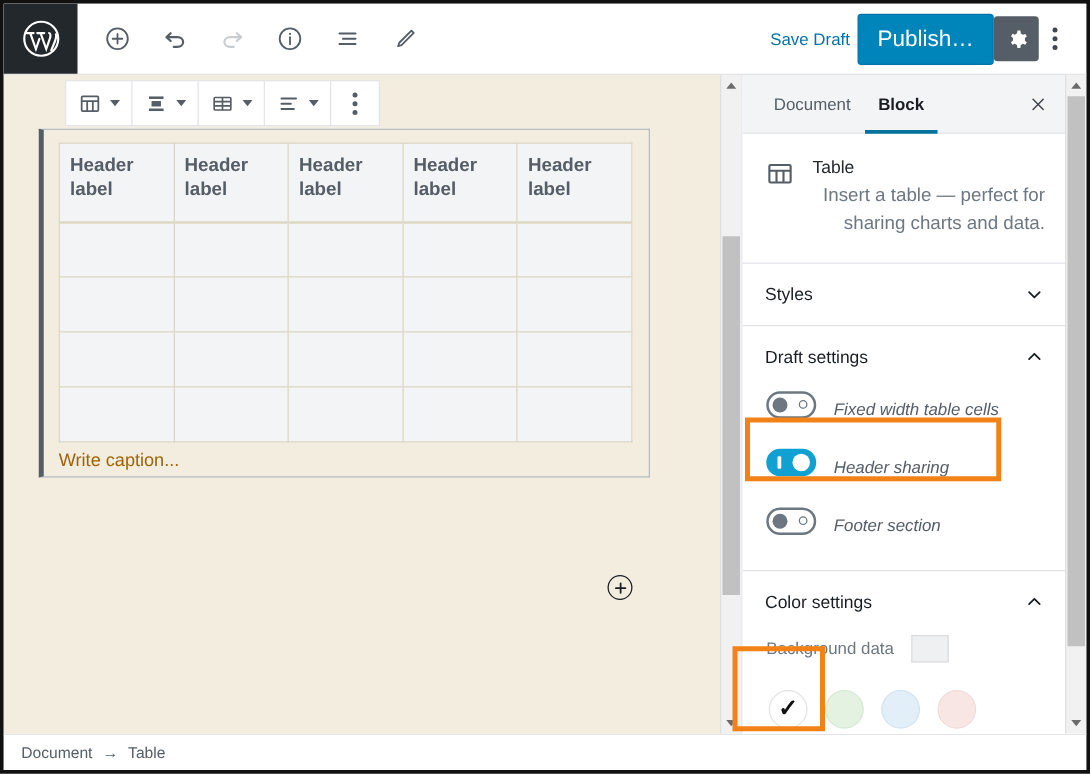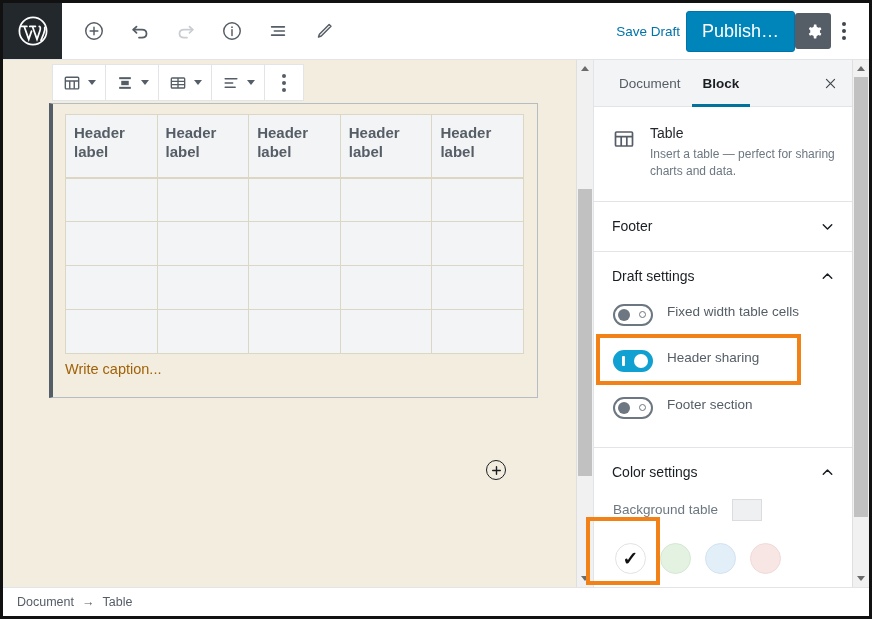--- a/index.html
+++ b/index.html
@@ -102,25 +102,25 @@
     color:#555d66; cursor:pointer;
   }
   .caret {
     width:0;height:0;border-left:4px solid transparent;border-right:4px solid transparent;
     border-top:5px solid #555d66; cursor:pointer; margin-right:4px;
   }
   .bt-kebab { display:flex; flex-direction:column; gap:3px; }
   .bt-kebab i { width:4px;height:4px;border-radius:50%;background:#555d66;display:block; }
 
   .block-wrap {
-    position:absolute; left:46px; top:43px; width:489px;
+    position:absolute; left:28px; top:43px; width:489px;
     border:1px solid #b5bcc2;
     border-left:4px solid #555d66;
     background:#f3ede0;
-    padding:10px 13px 20px 12px;
+    padding:10px 13px 4px 12px;
   }
   table.wp-table { width:100%; border-collapse:collapse; table-layout:fixed; }
   table.wp-table th, table.wp-table td {
     border:1px solid #dcd6c4;
     background:#f3f4f5;
     padding:8px 8px;
     height:44px;
     vertical-align:top;
   }
   table.wp-table th {
@@ -197,32 +197,32 @@
     color:#40464d; cursor:pointer; font-size:19px; line-height:1;
   }
   .sb-scroll { flex:1; overflow:hidden; }
 
   .blockcard {
     display:flex; gap:14px; padding:18px 16px 20px 18px;
     border-bottom:1px solid #e2e4e7;
   }
   .blockcard .bc-icon { color:#555d66; flex:0 0 24px; margin-top:2px; }
   .bc-title { font-size:14px; color:#23282d; margin-bottom:5px; }
-  .bc-desc { font-size:12px; color:#6c7781; line-height:1.45; }
+  .bc-desc { font-size:15px; color:#6c7781; line-height:1.45;text-align:right; }
 
   .panel-head {
     display:flex; align-items:center; justify-content:space-between;
     padding:16px 16px 16px 18px; cursor:pointer;
     border-bottom:1px solid #e2e4e7;
     font-size:14px; color:#191e23;
   }
   .panel-head .chev { color:#191e23; display:flex; }
   .panel-body { padding:4px 16px 18px 18px; border-bottom:1px solid #e2e4e7; }
 
-  .toggle-row { display:flex; align-items:flex-start; gap:14px; padding:9px 0 10px 1px; }
+  .toggle-row { display:flex; align-items:flex-end; gap:14px; padding:9px 0 10px 1px;font-style:italic; }
   .tgl {
     width:40px; height:22px; border-radius:11px; position:relative;
     background:#fff; border:2px solid #6c7781; flex:0 0 40px; cursor:pointer;
   }
   .tgl .knob {
     position:absolute; width:12px; height:12px; border-radius:50%;
     background:#6c7781; top:3px; left:3px;
   }
   .tgl .hole {
     position:absolute; width:7px; height:7px; border-radius:50%;
@@ -474,21 +474,21 @@
                 <path d="M3.5 9.6h17M9.2 9.6V19M14.8 9.6V19"></path>
               </svg>
             </span>
             <div>
               <div class="bc-title">Table</div>
               <div class="bc-desc">Insert a table — perfect for sharing charts and data.</div>
             </div>
           </div>
 
           <div class="panel-head">
-            <span>Footer</span>
+            <span>Styles</span>
             <span class="chev">
               <svg width="17" height="17" viewBox="0 0 24 24" fill="none" stroke="currentColor" stroke-width="2" stroke-linecap="round" stroke-linejoin="round">
                 <path d="M6 9.5l6 6 6-6"></path>
               </svg>
             </span>
           </div>
 
           <div class="panel-head" style="border-bottom:none; padding-bottom:6px;">
             <span>Draft settings</span>
             <span class="chev">
@@ -524,21 +524,21 @@
           <div class="panel-head" style="border-bottom:none; padding-bottom:8px;">
             <span>Color settings</span>
             <span class="chev">
               <svg width="17" height="17" viewBox="0 0 24 24" fill="none" stroke="currentColor" stroke-width="2" stroke-linecap="round" stroke-linejoin="round">
                 <path d="M6 14.5l6-6 6 6"></path>
               </svg>
             </span>
           </div>
           <div class="panel-body" style="border-bottom:none;">
             <div class="color-row">
-              <span class="color-label">Background table</span>
+              <span class="color-label">Background data</span>
               <span class="swatch-box"></span>
             </div>
             <div class="palette">
               <span class="pal sel">
                 <span class="check">✓</span>
               </span>
               <span class="pal green"></span>
               <span class="pal blue"></span>
               <span class="pal pink"></span>
             </div>

